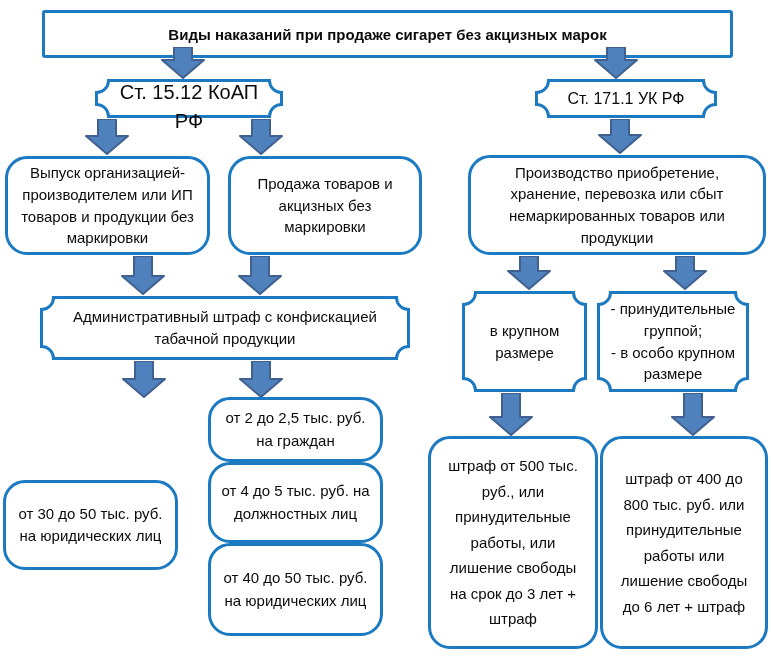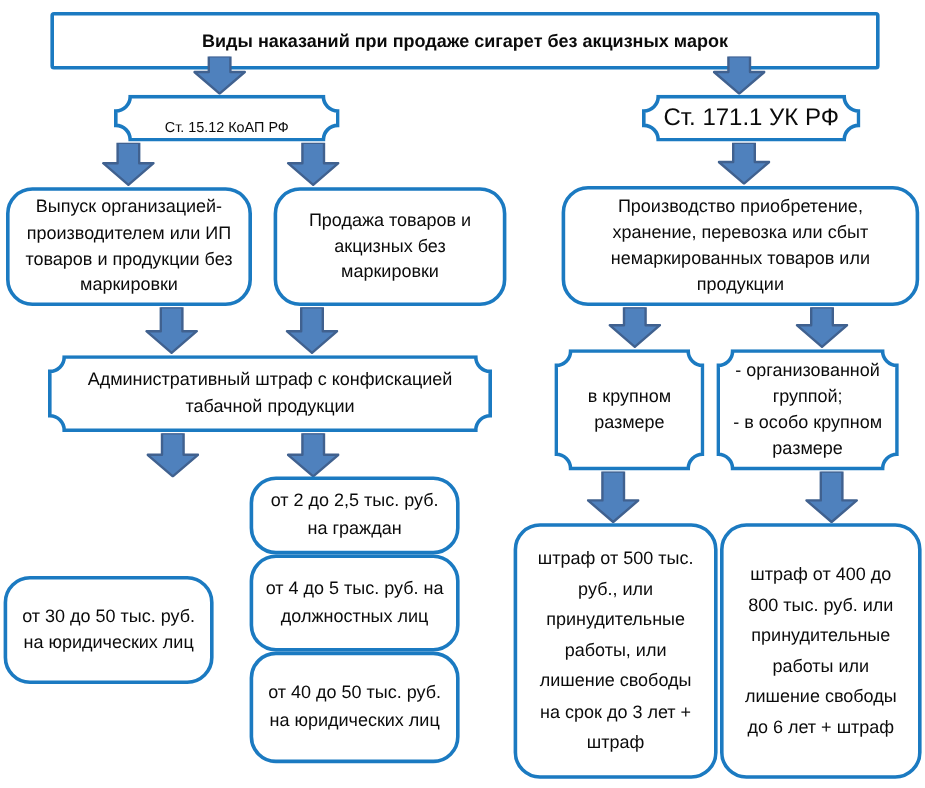--- a/index.html
+++ b/index.html
@@ -33,27 +33,27 @@
     <span>Виды наказаний при продаже сигарет без акцизных марок</span>
   </div>
 
   <div class="arrow" style="left:161px;top:47px;width:44px;height:32px;"><svg width="44" height="32">
         <path d="M 13 0 L 31 0 L 31 13 L 43 13 L 22 31 L 1 13 L 13 13 Z" fill="#4f81bd" stroke="#40618f" stroke-width="2" stroke-linejoin="round"></path>
       </svg></div>
   <div class="arrow" style="left:594px;top:47px;width:44px;height:32px;"><svg width="44" height="32">
         <path d="M 13 0 L 31 0 L 31 13 L 43 13 L 22 31 L 1 13 L 13 13 Z" fill="#4f81bd" stroke="#40618f" stroke-width="2" stroke-linejoin="round"></path>
       </svg></div>
 
-  <div class="node plaque" style="left:95px;top:79px;width:188px;height:56px;font-size:12px;">
+  <div class="node plaque" style="left:95px;top:79px;width:188px;height:56px;font-size:20px;">
       <svg width="188" height="39">
         <path d="M 13.5 1.5 L 174.5 1.5 A 12 12 0 0 0 186.5 13.5 L 186.5 25.5 A 12 12 0 0 0 174.5 37.5 L 13.5 37.5 A 12 12 0 0 0 1.5 25.5 L 1.5 13.5 A 12 12 0 0 0 13.5 1.5 Z" fill="#ffffff" stroke="#1b7ac1" stroke-width="3"></path>
       </svg>
     <span>Ст. 15.12 КоАП РФ</span>
   </div>
-  <div class="node plaque" style="left:535px;top:79px;width:182px;height:39px;font-size:20px;">
+  <div class="node plaque" style="left:535px;top:79px;width:182px;height:39px;font-size:16px;">
       <svg width="182" height="39">
         <path d="M 13.5 1.5 L 168.5 1.5 A 12 12 0 0 0 180.5 13.5 L 180.5 25.5 A 12 12 0 0 0 168.5 37.5 L 13.5 37.5 A 12 12 0 0 0 1.5 25.5 L 1.5 13.5 A 12 12 0 0 0 13.5 1.5 Z" fill="#ffffff" stroke="#1b7ac1" stroke-width="3"></path>
       </svg>
     <span>Ст. 171.1 УК РФ</span>
   </div>
 
   <div class="arrow" style="left:85px;top:119px;width:44px;height:36px;"><svg width="44" height="36">
         <path d="M 13 0 L 31 0 L 31 17 L 43 17 L 22 35 L 1 17 L 13 17 Z" fill="#4f81bd" stroke="#40618f" stroke-width="2" stroke-linejoin="round"></path>
       </svg></div>
   <div class="arrow" style="left:239px;top:119px;width:44px;height:36px;"><svg width="44" height="36">
@@ -95,21 +95,21 @@
 
   <div class="node plaque" style="left:462px;top:291px;width:125px;height:101px;border-radius:22px;">
       <svg width="125" height="101">
         <path d="M 13.5 1.5 L 111.5 1.5 A 12 12 0 0 0 123.5 13.5 L 123.5 87.5 A 12 12 0 0 0 111.5 99.5 L 13.5 99.5 A 12 12 0 0 0 1.5 87.5 L 1.5 13.5 A 12 12 0 0 0 13.5 1.5 Z" fill="#ffffff" stroke="#1b7ac1" stroke-width="3"></path>
       </svg>
     <span>в крупном размере</span>
   </div>
   <div class="node plaque preline" style="left:597px;top:291px;width:152px;height:101px;"><svg width="152" height="101">
         <path d="M 13.5 1.5 L 138.5 1.5 A 12 12 0 0 0 150.5 13.5 L 150.5 87.5 A 12 12 0 0 0 138.5 99.5 L 13.5 99.5 A 12 12 0 0 0 1.5 87.5 L 1.5 13.5 A 12 12 0 0 0 13.5 1.5 Z" fill="#ffffff" stroke="#1b7ac1" stroke-width="3"></path>
       </svg>
-    <span class="preline">- организованной группой;
+    <span class="preline">- принудительные группой;
 - в особо  крупном размере</span>
   </div>
 
   <div class="arrow" style="left:122px;top:361px;width:44px;height:37px;"><svg width="44" height="37">
         <path d="M 13 0 L 31 0 L 31 18 L 43 18 L 22 36 L 1 18 L 13 18 Z" fill="#4f81bd" stroke="#40618f" stroke-width="2" stroke-linejoin="round"></path>
       </svg></div>
   <div class="arrow" style="left:239px;top:361px;width:44px;height:37px;"><svg width="44" height="37">
         <path d="M 13 0 L 31 0 L 31 18 L 43 18 L 22 36 L 1 18 L 13 18 Z" fill="#4f81bd" stroke="#40618f" stroke-width="2" stroke-linejoin="round"></path>
       </svg></div>
   <div class="arrow" style="left:489px;top:393px;width:44px;height:43px;"><svg width="44" height="43">

